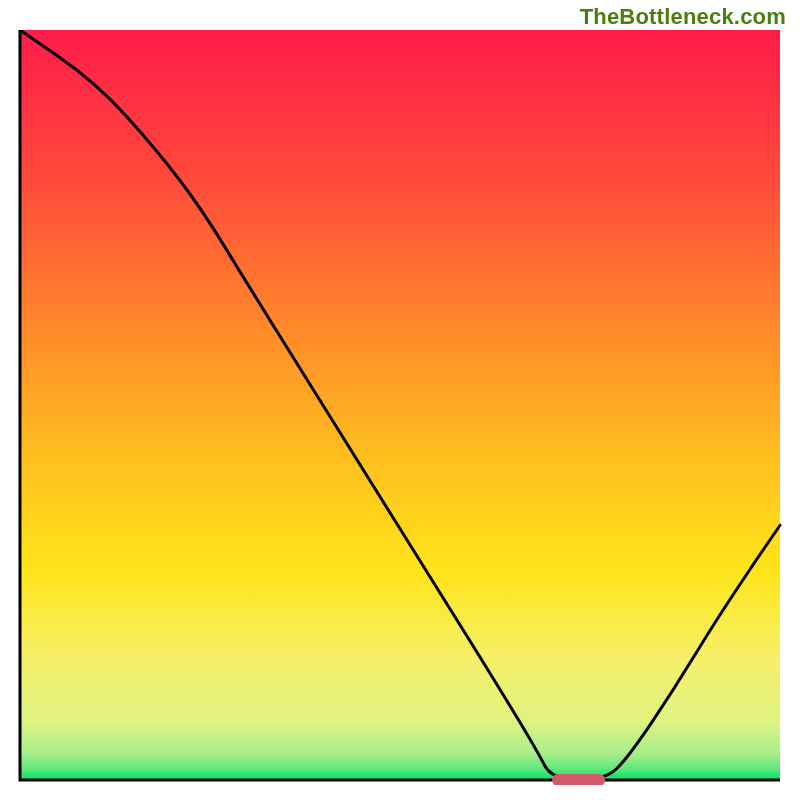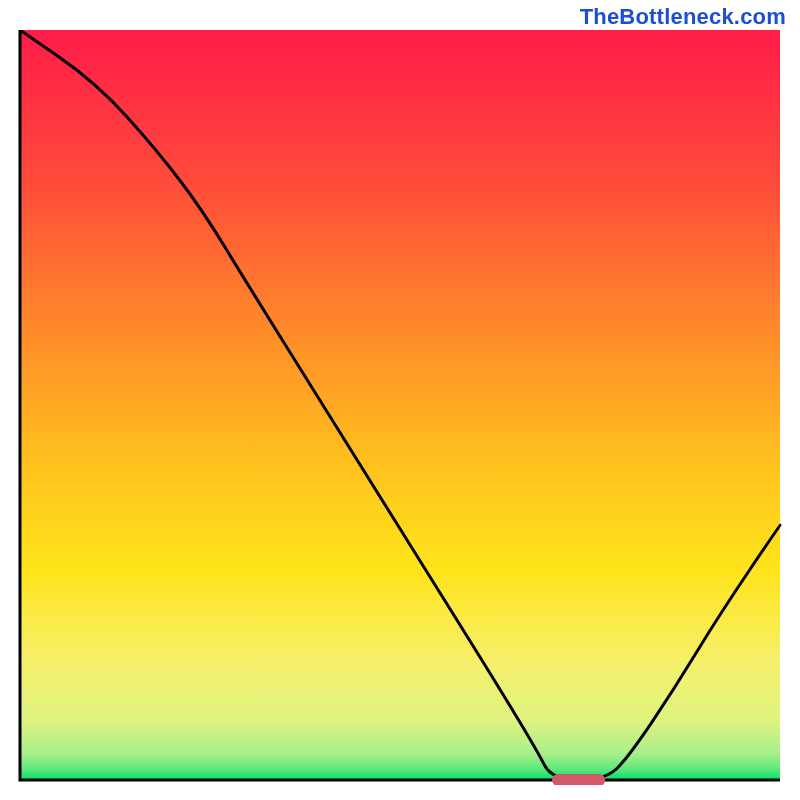--- a/index.html
+++ b/index.html
@@ -16,21 +16,21 @@
     width: 800px;
     height: 800px;
     box-sizing: border-box;
   }
   .watermark {
     position: absolute;
     top: 4px;
     right: 14px;
     font-size: 22px;
     font-weight: 600;
-    color: #1d4ed8;
+    color: #4d7c0f;
     letter-spacing: 0.2px;
   }
   .plot-wrap {
     position: absolute;
     left: 15px;
     top: 30px;
     width: 770px;
     height: 755px;
   }
   svg {

